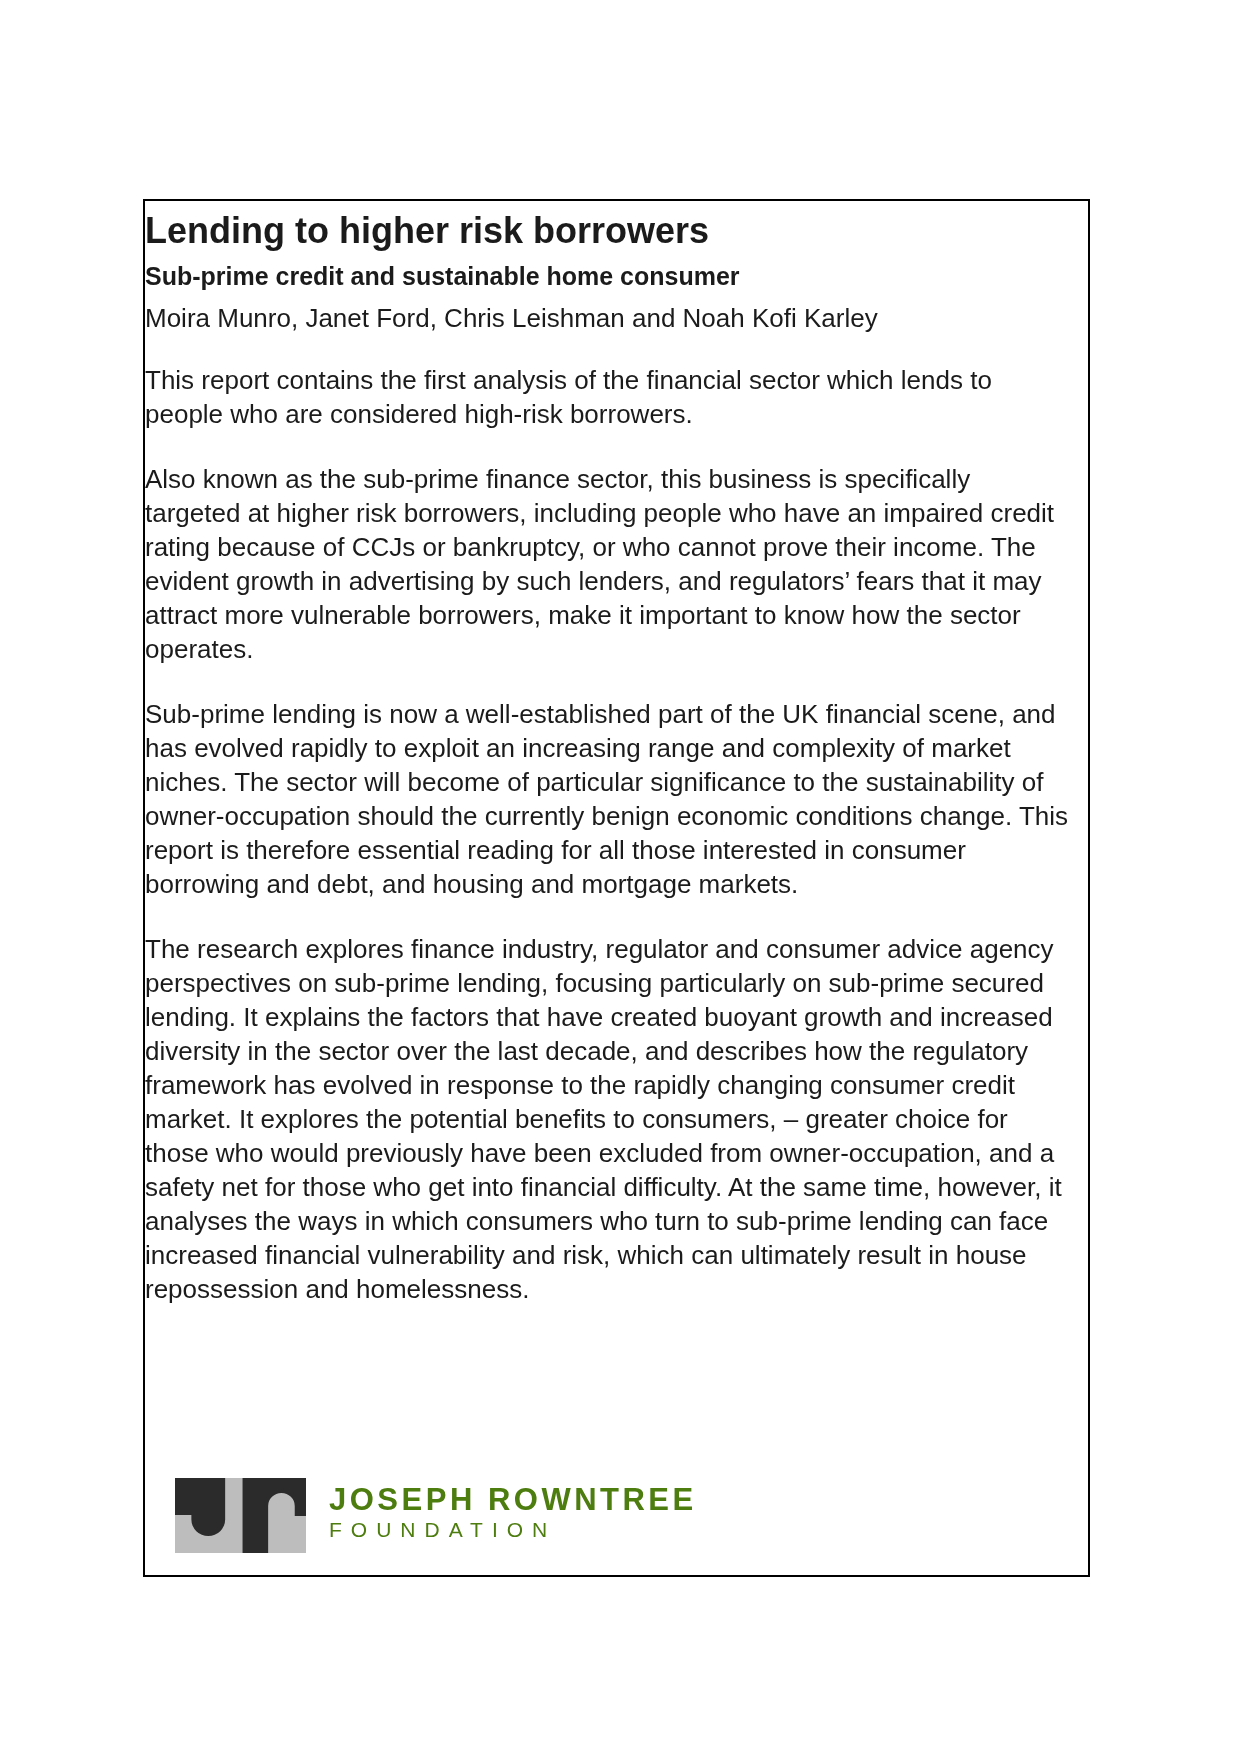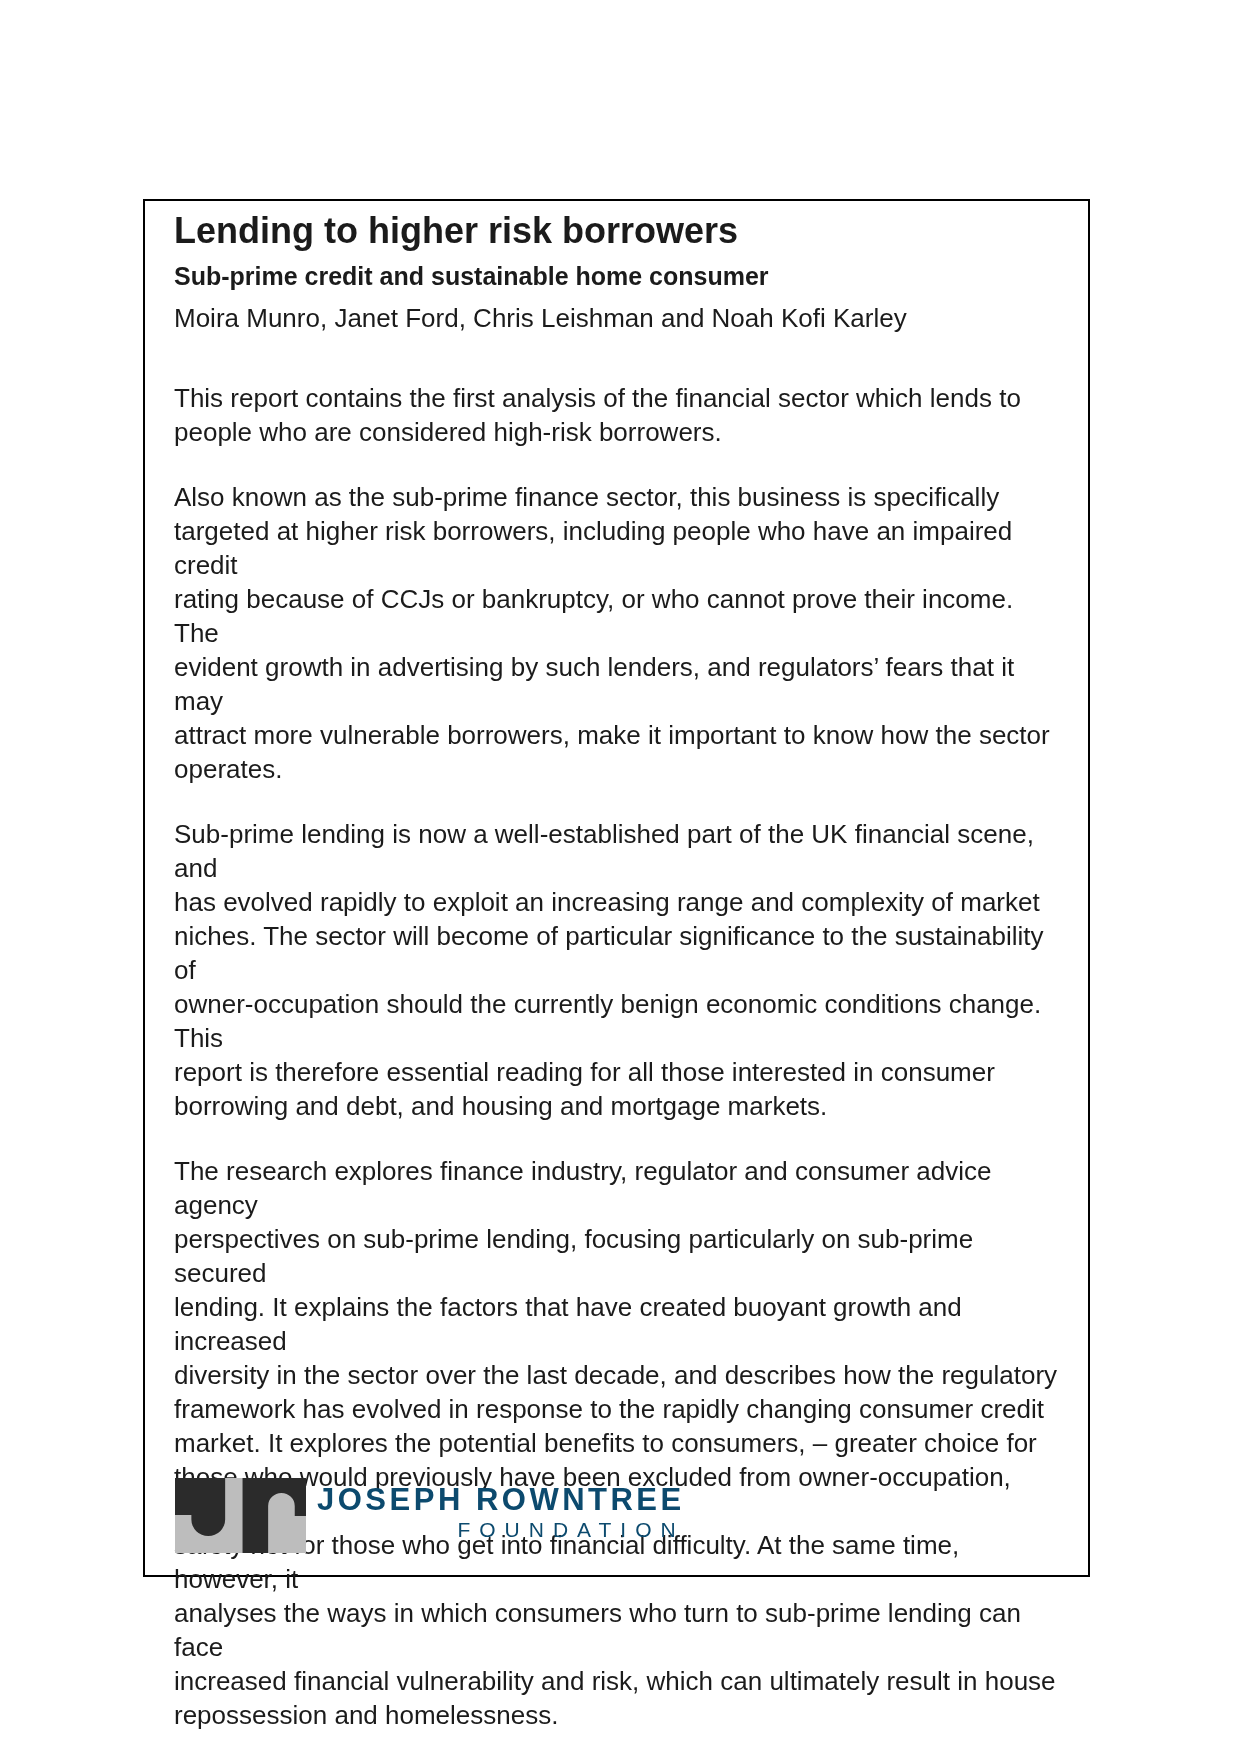--- a/index.html
+++ b/index.html
@@ -16,21 +16,21 @@
     color: #1b1b1b;
   }
   .report-box {
     position: absolute;
     left: 143px;
     top: 199px;
     width: 947px;
     height: 1378px;
     border: 2px solid #000000;
     box-sizing: border-box;
-    padding: 0 29px;
+    padding: 0 0;
     background: #ffffff;
   }
   h1.report-title {
     font-size: 36px;
     line-height: 44px;
     font-weight: bold;
     margin: 8px 0 0 0;
     letter-spacing: 0;
   }
   h2.report-subtitle {
@@ -44,38 +44,37 @@
     line-height: 33px;
     margin: 10px 0 0 0;
   }
   .body-text p {
     font-size: 26px;
     line-height: 34px;
     margin: 31px 0 0 0;
     white-space: pre-line;
   }
   .body-text p:first-child {
-    margin-top: 46px;
+    margin-top: 28px;
   }
   .jrf-logo {
     position: absolute;
     left: 30px;
     top: 1277px;
     display: flex;
     align-items: flex-start;
   }
   .jrf-logo svg {
     display: block;
     flex: 0 0 auto;
   }
   .logo-text {
-    margin-left: 11px;
+    margin-left: 23px;
     padding-top: 7px;
-    color: #0c4a6e;
-    text-align: right;
+    color: #4d7c0f;
   }
   .logo-text .l1 {
     font-size: 31px;
     line-height: 30px;
     font-weight: bold;
     letter-spacing: 3.5px;
     white-space: nowrap;
   }
   .logo-text .l2 {
     font-size: 21px;

